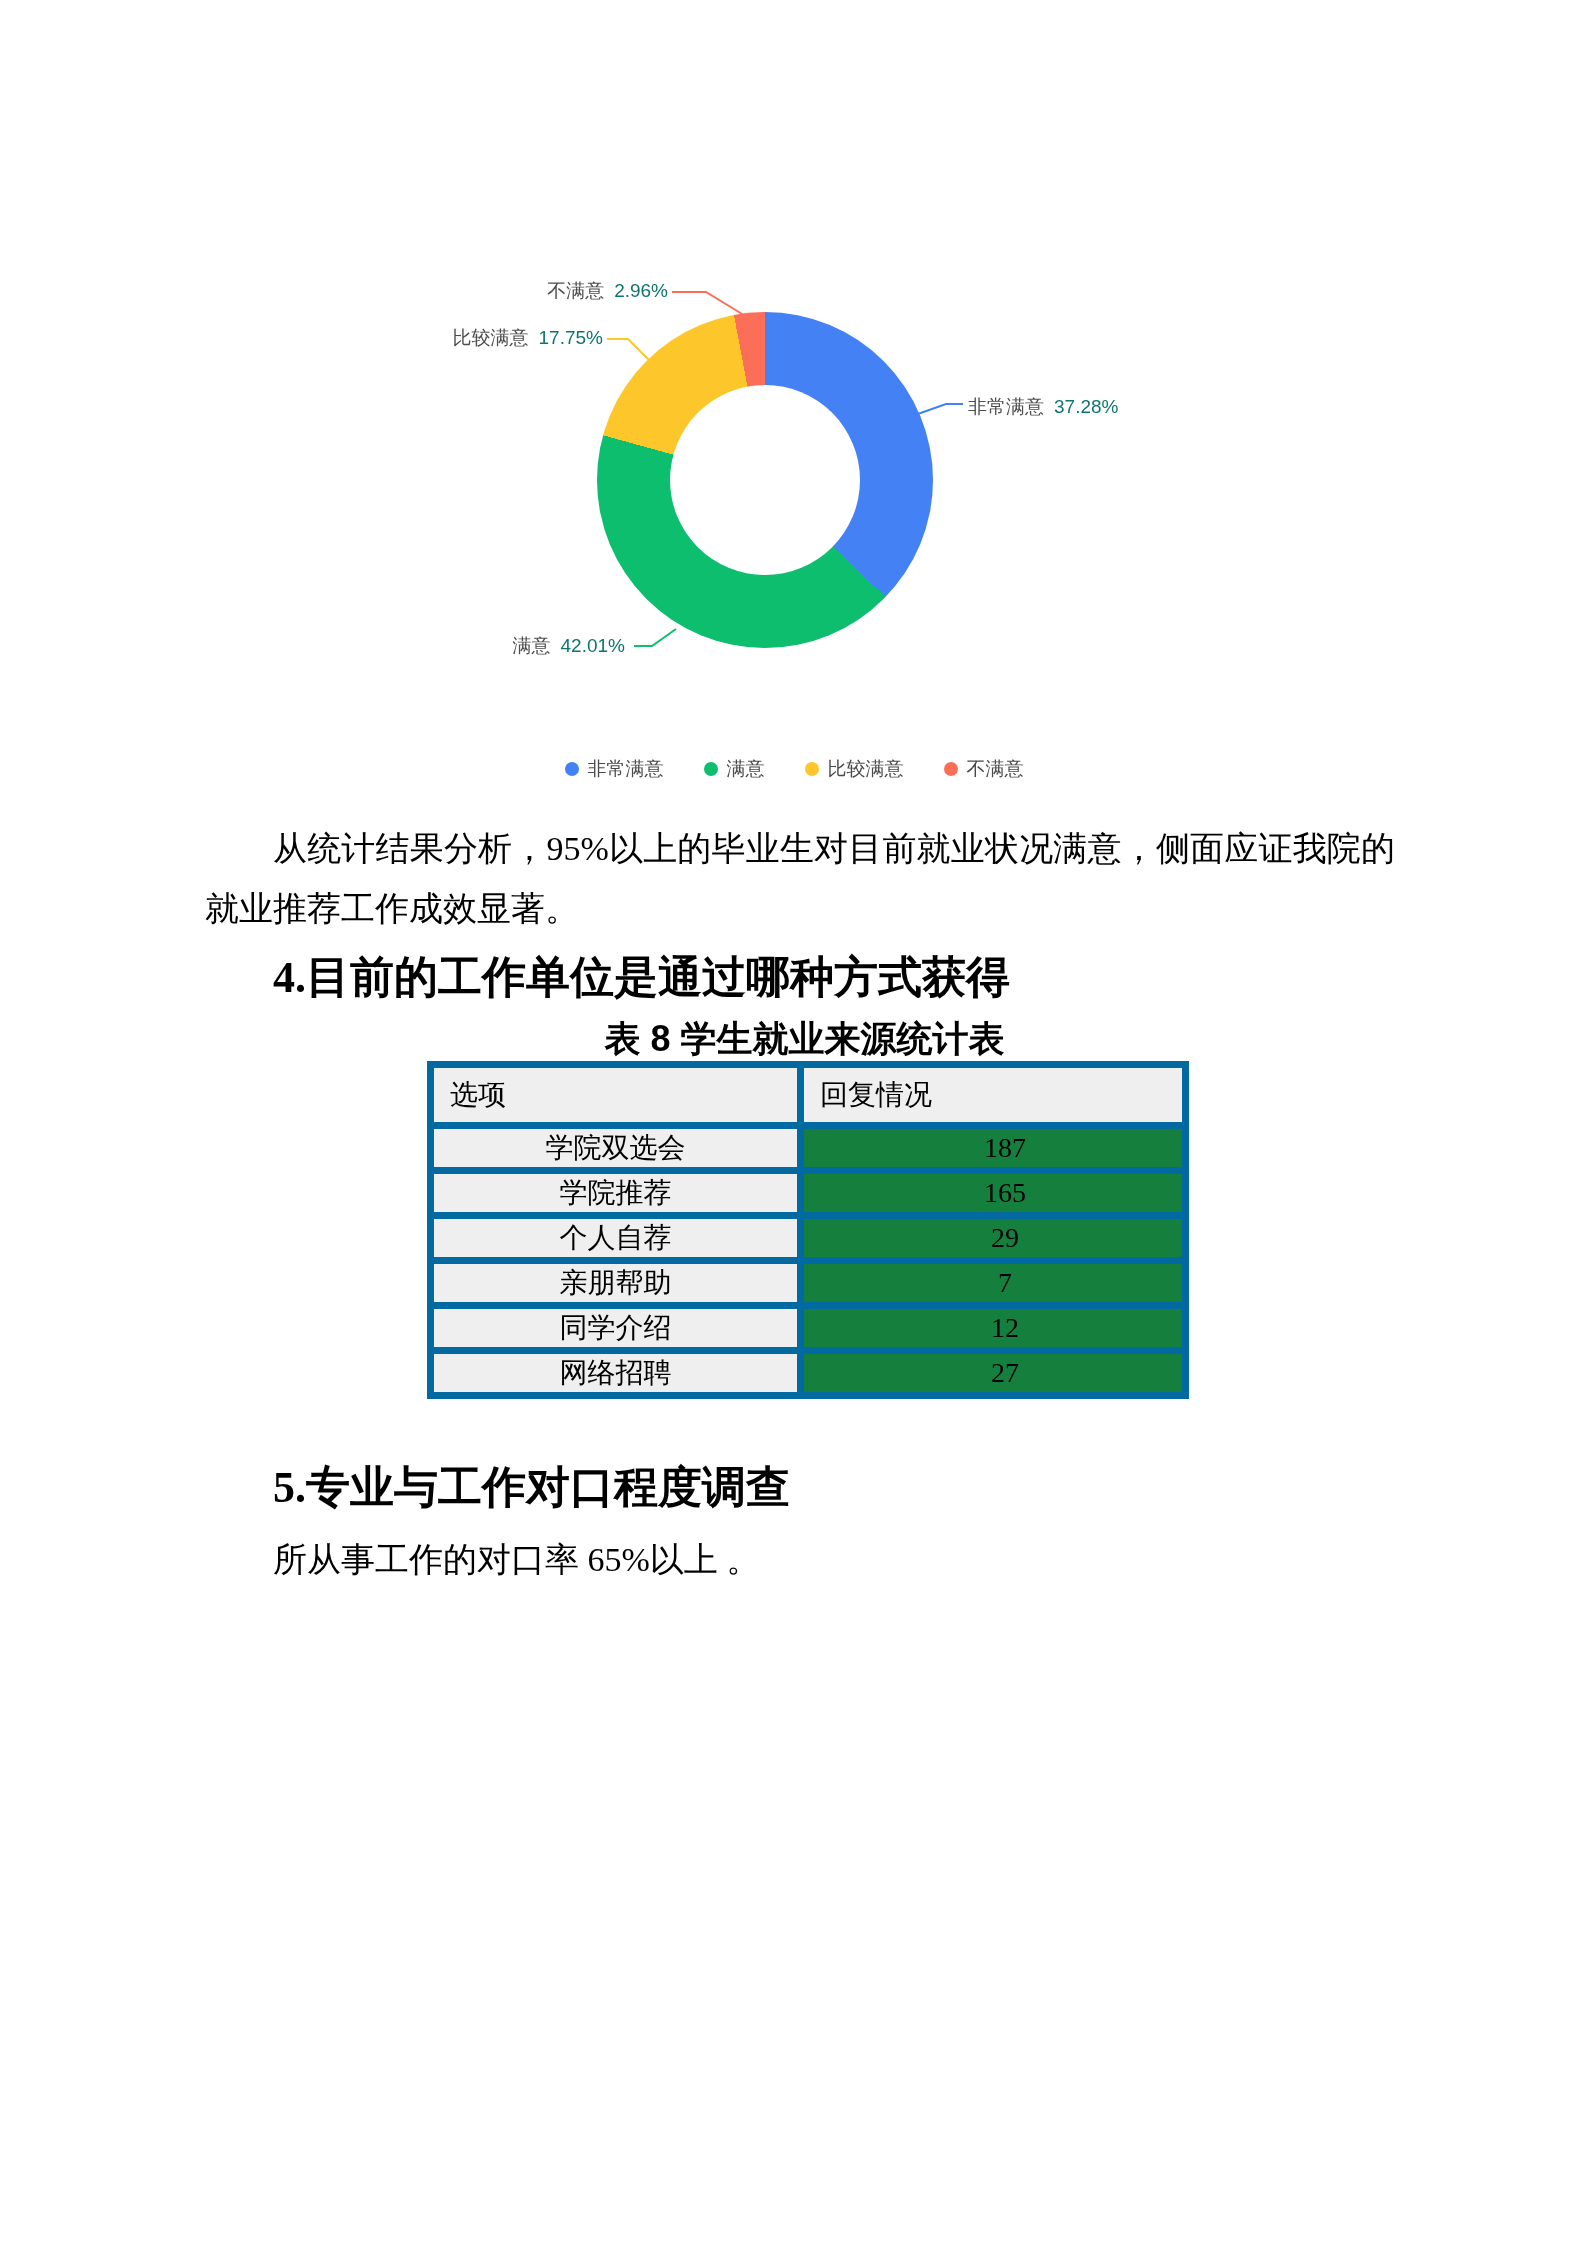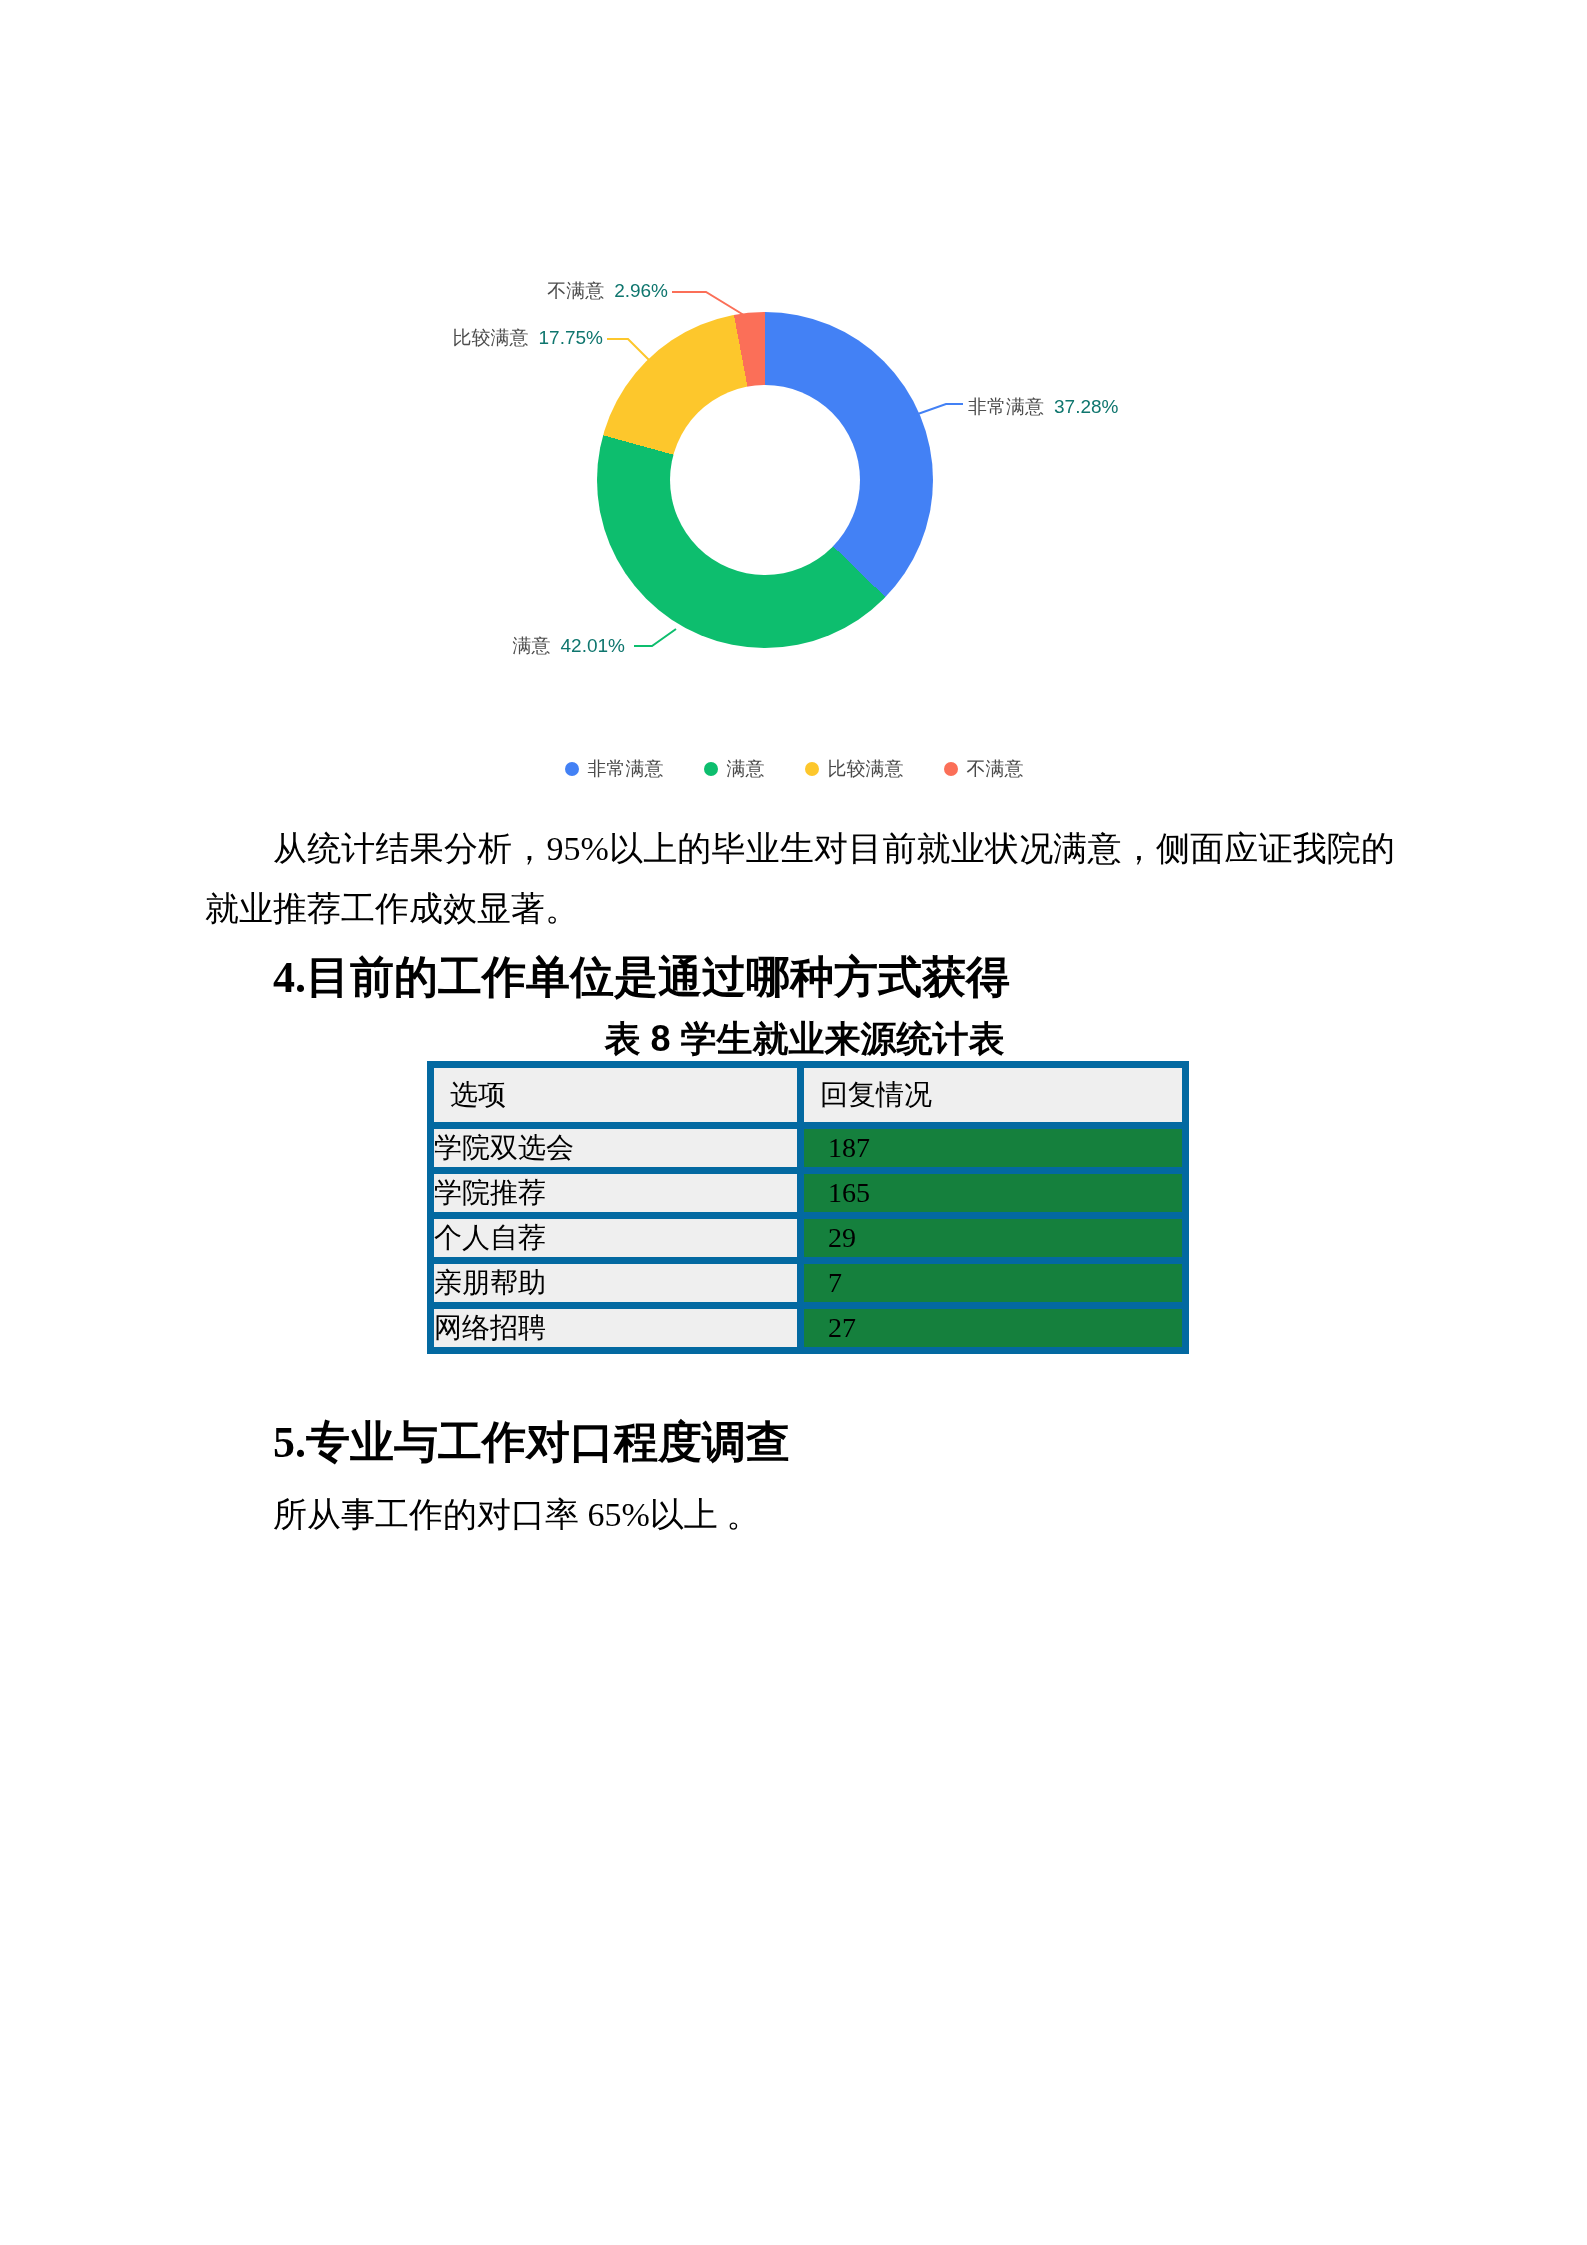--- a/index.html
+++ b/index.html
@@ -39,21 +39,21 @@
     font-family:"Liberation Sans","DejaVu Sans",sans-serif;
     font-size:36px; line-height:44px; font-weight:700; text-align:center; }
   table.survey { border-collapse:collapse; width:755px; margin-left:222px;
     table-layout:fixed; }
   table.survey th, table.survey td { border:7px solid #0369a1; font-size:28px;
     font-weight:400; }
   table.survey col.c1 { width:370px; }
   table.survey col.c2 { width:385px; }
   table.survey th { background:#efefef; text-align:left; padding:8px 0 8px 16px;
     height:52px; }
-  table.survey td { height:30px; text-align:left; }
+  table.survey td { height:30px; text-align:center; }
   table.survey td.opt { background:#efefef; }
   table.survey td.cnt { background:#15803d;padding-left:24px; }
 </style>
 </head>
 <body>
 
 <div class="chart-wrap">
 
   <div class="donut" id="donut" style="background: conic-gradient(rgb(67, 129, 245) 0%, rgb(67, 129, 245) 37.28%, rgb(13, 190, 110) 37.28%, rgb(13, 190, 110) 79.29%, rgb(253, 199, 44) 79.29%, rgb(253, 199, 44) 97.04%, rgb(251, 111, 88) 97.04%, rgb(251, 111, 88) 100%);"></div>
   <div class="donut-hole"></div>
@@ -128,20 +128,24 @@
         </tr>
         <tr>
           <td class="opt">个人自荐</td>
           <td class="cnt">29</td>
         </tr>
         <tr>
           <td class="opt">亲朋帮助</td>
           <td class="cnt">7</td>
         </tr>
         <tr>
+          <td class="opt">同学介绍</td>
+          <td class="cnt">12</td>
+        </tr>
+        <tr>
           <td class="opt">网络招聘</td>
           <td class="cnt">27</td>
         </tr>
       </tbody>
   </table>
 
 
   <div class="heading h5">5.专业与工作对口程度调查</div>
 
   <div class="p3">所从事工作的对口率 65%以上 。</div>

